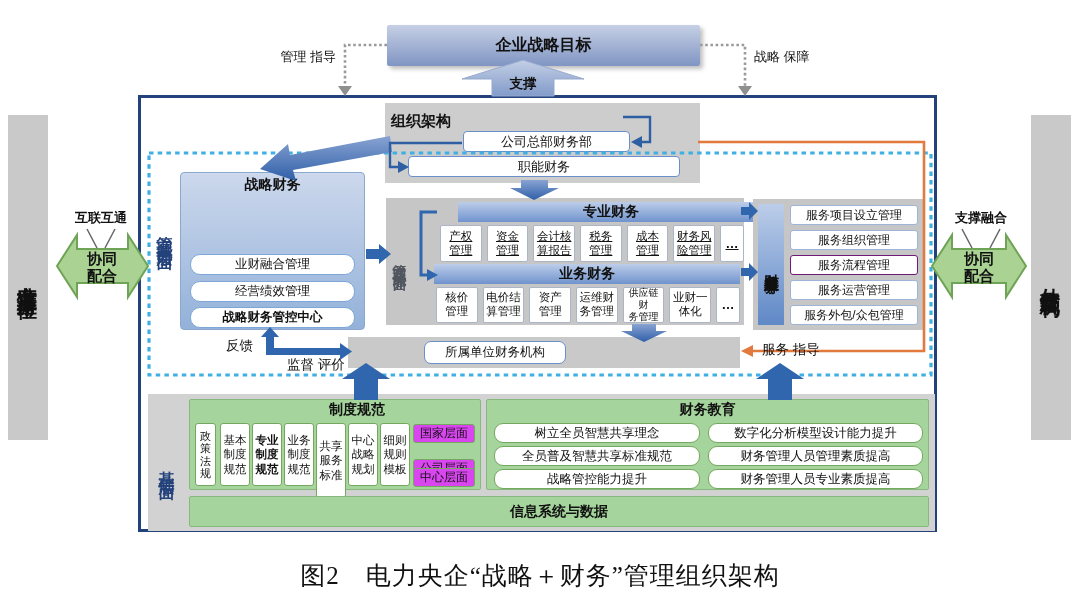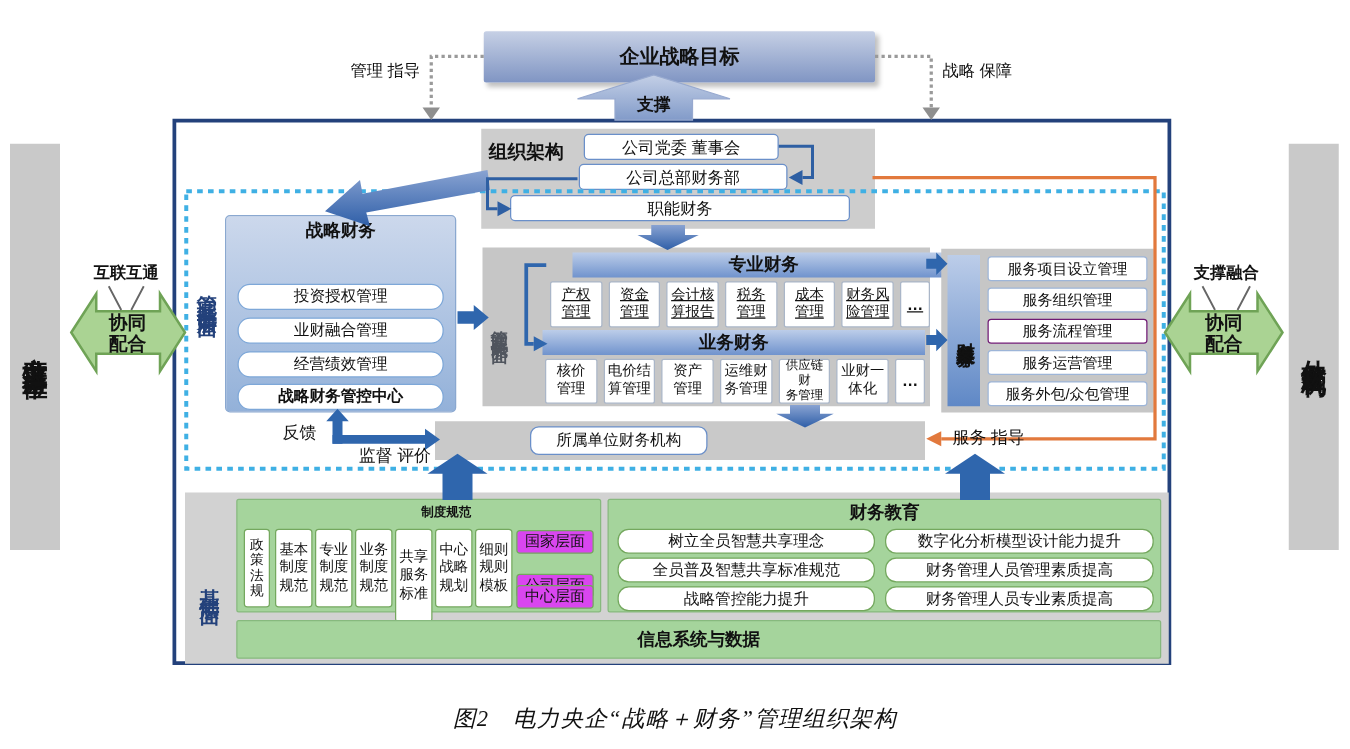--- a/index.html
+++ b/index.html
@@ -22,51 +22,49 @@
   .col{display:flex;flex-direction:column;gap:5px;}
   .gbox{background:#a5d49c;border:1px solid #87b97e;border-radius:2px;}
   .gcell{background:#fff;border:1px solid #74a85e;border-radius:3px;font-size:11.5px;line-height:1.22;}
   .gpill{background:#fff;border:1px solid #74a85e;border-radius:9px;font-size:12.5px;}
   .glvl{background:#d946ef;border:1px solid #74a85e;border-radius:3px;font-size:12px;}
   .lbl{font-size:13px;}
   .navy{color:#23417b;}
   .bold{font-weight:bold;}
   .strategic{background:linear-gradient(#ccd8ec,#93b1d9);border:1px solid #8aa8d0;border-radius:4px;}
   .sharebar{background:linear-gradient(#bccde9,#5f88c6);}
-  .caption{font-family:"Liberation Serif","DejaVu Serif",serif;font-size:18px;letter-spacing:1px;font-style:italic;}
+  .caption{font-family:"Liberation Serif","DejaVu Serif",serif;font-size:25px;letter-spacing:1px;}
   svg{position:absolute;left:0;top:0;pointer-events:none;}
 </style>
 </head>
 <body>
 
 <div id="stage">
 
   <div class="abs" style="left:138px;top:95px;width:799px;height:437px;border:3px solid #23417b;background:#fff;"></div>
 
   <div class="abs panel ctr" style="left:8px;top:115px;width:40px;height:325px;">
     <span class="vtext bold" style="font-size:20px;letter-spacing:2px;">产业链上下游单位</span>
   </div>
   <div class="abs panel ctr" style="left:1031px;top:115px;width:40px;height:325px;">
     <span class="vtext bold" style="font-size:20px;letter-spacing:2px;">外部监管机构</span>
   </div>
 
   <div class="abs banner ctr" style="left:387px;top:25px;width:313px;height:41px;">企业战略目标</div>
 
   <div class="abs panel" style="left:385px;top:103px;width:315px;height:80px;background:#cdcdcd;"></div>
   <div class="abs bold" style="left:391px;top:112px;font-size:15px;">组织架构</div>
-  <div class="abs bluebox ctr" style="left:467px;top:107px;width:156px;height:21px;">公司党委 董事会</div>
   <div class="abs bluebox ctr" style="left:463px;top:131px;width:167px;height:21px;">公司总部财务部</div>
   <div class="abs bluebox ctr" style="left:408px;top:156px;width:272px;height:21px;">职能财务</div>
 
   <div class="abs ctr" style="left:150px;top:168px;width:28px;height:134px;">
     <span class="vtext bold navy" style="font-size:16px;letter-spacing:4px;">管理能力层面</span>
   </div>
   <div class="abs strategic" style="left:180px;top:172px;width:185px;height:158px;"></div>
   <div class="abs ctr bold" style="left:180px;top:176px;width:185px;height:18px;font-size:14px;">战略财务</div>
-  <div class="abs sitem ctr" style="left:190px;top:227px;width:165px;height:21px;">投资授权管理</div>
   <div class="abs sitem ctr" style="left:190px;top:254px;width:165px;height:21px;">业财融合管理</div>
   <div class="abs sitem ctr" style="left:190px;top:281px;width:165px;height:21px;">经营绩效管理</div>
   <div class="abs sitem ctr bold" style="left:190px;top:307px;width:165px;height:21px;">战略财务管控中心</div>
 
   <div class="abs" style="left:386px;top:198px;width:358px;height:127px;background:#c6c6c6;"></div>
   <div class="abs ctr" style="left:388px;top:203px;width:22px;height:118px;">
     <span class="vtext" style="font-size:13.5px;letter-spacing:3px;color:#50555e;font-weight:600;">管理职能界面</span>
   </div>
   <div class="abs bluebar ctr" style="left:458px;top:202px;width:306px;height:20px;">专业财务</div>
   <div class="abs row" style="left:440px;top:225px;width:304px;height:37px;text-decoration:underline;">
@@ -115,29 +113,29 @@
 
   <div class="abs panel" style="left:348px;top:337px;width:392px;height:31px;"></div>
   <div class="abs ctr" style="left:424px;top:341px;width:142px;height:23px;background:#fff;border:1.2px solid #6a8fc9;border-radius:7px;font-size:12.5px;">所属单位财务机构</div>
 
   <div class="abs" style="left:148px;top:394px;width:787px;height:137px;background:#d2d2d2;"></div>
   <div class="abs ctr" style="left:151px;top:412px;width:30px;height:112px;">
     <span class="vtext bold navy" style="font-size:16px;letter-spacing:5px;">基础层面</span>
   </div>
 
   <div class="abs gbox" style="left:189px;top:399px;width:292px;height:91px;"></div>
-  <div class="abs ctr bold" style="left:189px;top:401px;width:336px;height:18px;font-size:10px;">制度规范</div>
+  <div class="abs ctr bold" style="left:189px;top:401px;width:336px;height:18px;font-size:14px;">制度规范</div>
   <div class="abs gcell ctr pre" style="left:195px;top:423px;width:21px;height:63px;font-size:11px;line-height:1.1;">政
 策
 法
 规</div>
   <div class="abs gcell ctr pre" style="left:220px;top:423px;width:30px;height:63px;">基本
 制度
 规范</div>
-  <div class="abs gcell ctr pre" style="left:252px;top:423px;width:30px;height:63px;">专业
+  <div class="abs gcell ctr pre" style="left:252px;top:423px;width:30px;height:63px;font-weight:bold;">专业
 制度
 规范</div>
   <div class="abs gcell ctr pre" style="left:284px;top:423px;width:30px;height:63px;">业务
 制度
 规范</div>
   <div class="abs gcell ctr pre" style="left:316px;top:423px;width:30px;height:75px;">共享
 服务
 标准</div>
   <div class="abs gcell ctr pre" style="left:348px;top:423px;width:30px;height:63px;">中心
 战略

